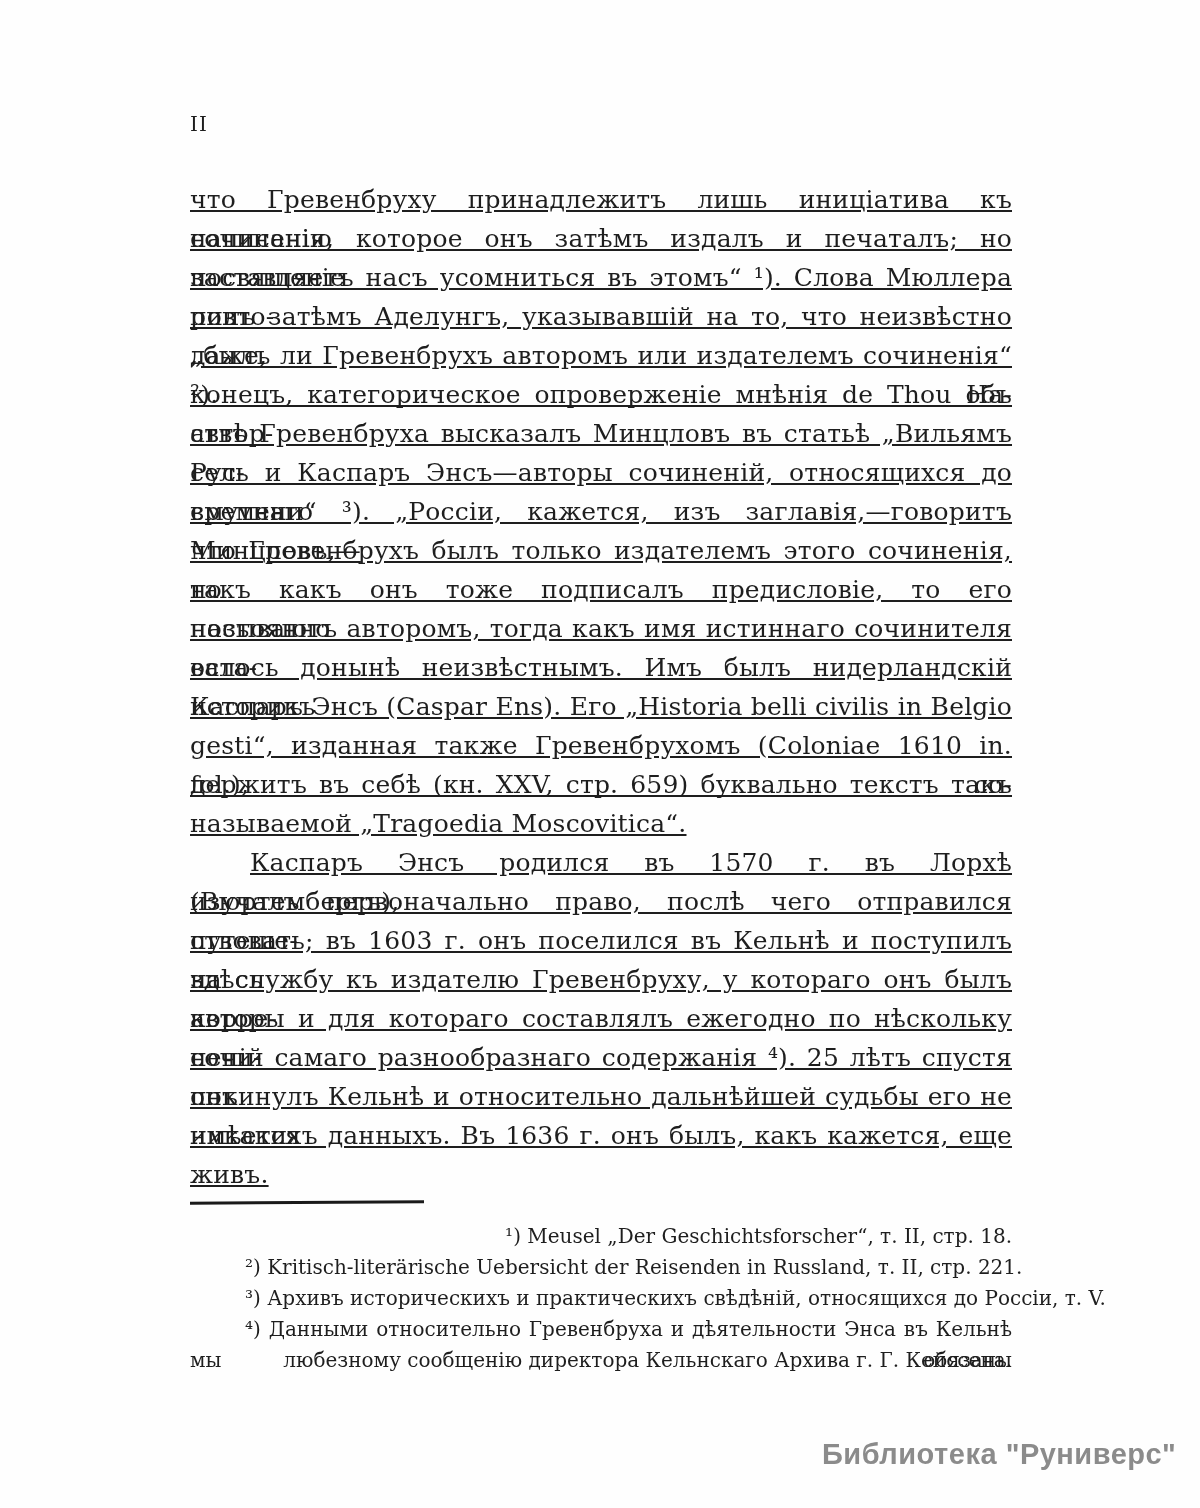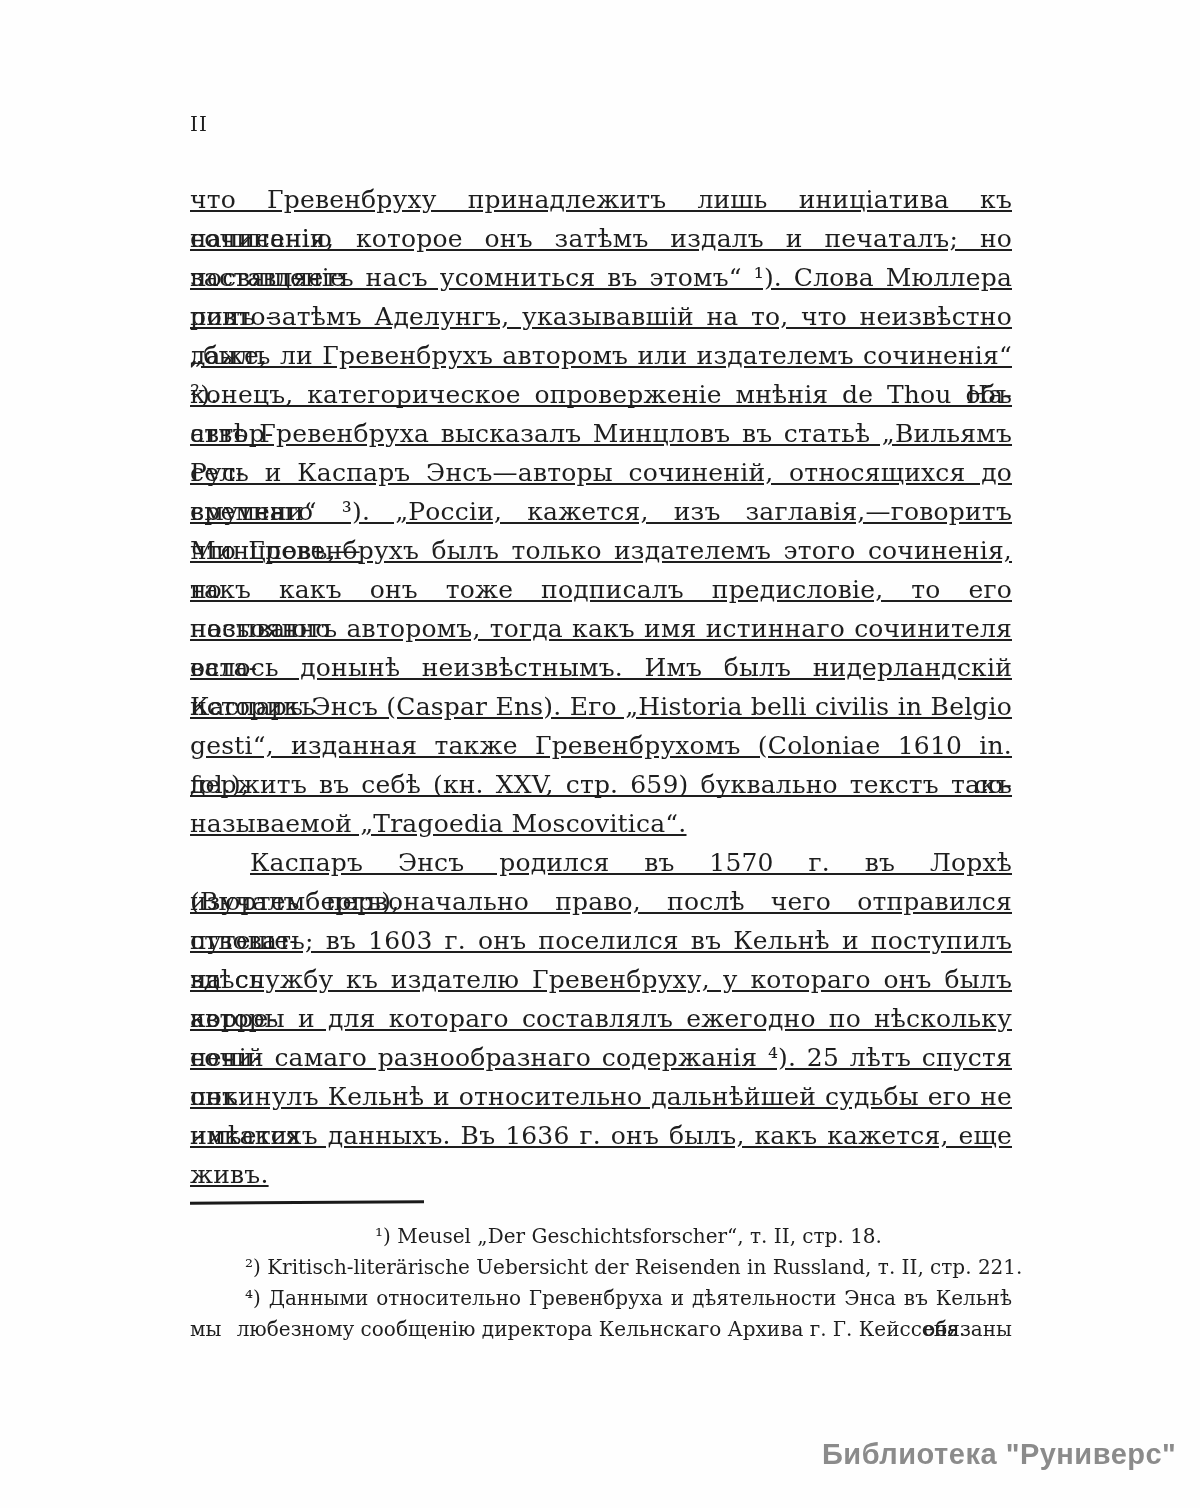--- a/index.html
+++ b/index.html
@@ -61,21 +61,21 @@
     position: absolute;
     left: 190px;
     top: 1221px;
     width: 822px;
   }
   .fn {
     font-size: 20px;
     line-height: 31px;
     height: 31px;
     white-space: nowrap;
-    text-align: center;
+    text-align: right;
   }
   .fn.j {
     white-space: normal;
     text-align: justify;
     text-align-last: justify;
   }
   .fn.ind {
     text-indent: 55px;
   }
   .watermark {
@@ -126,19 +126,20 @@
       <div class="ln j">покинулъ Кельнѣ и относительно дальнѣйшей судьбы его не имѣется</div>
       <div class="ln j">никакихъ данныхъ. Въ 1636 г. онъ былъ, какъ кажется, еще живъ.</div>
     </div>
   </div>
 
   <div class="fn-rule"></div>
 
   <div class="footnotes">
     <div class="fn ind">¹) Meusel „Der Geschichtsforscher“, т. II, стр. 18.</div>
     <div class="fn ind">²) Kritisch-literärische Uebersicht der Reisenden in Russland, т. II, стр. 221.</div>
+    <div class="fn ind">³) Архивъ историческихъ и практическихъ свѣдѣній, относящихся до Россіи, т. V.</div>
     <div class="fn ind j">⁴) Данными относительно Гревенбруха и дѣятельности Энса въ Кельнѣ мы обязаны</div>
     <div class="fn">любезному сообщенію директора Кельнскаго Архива г. Г. Кейссена.</div>
   </div>
 
   <div class="watermark">Библиотека "Руниверс"</div>
 
 </div>
 
 </body></html>

